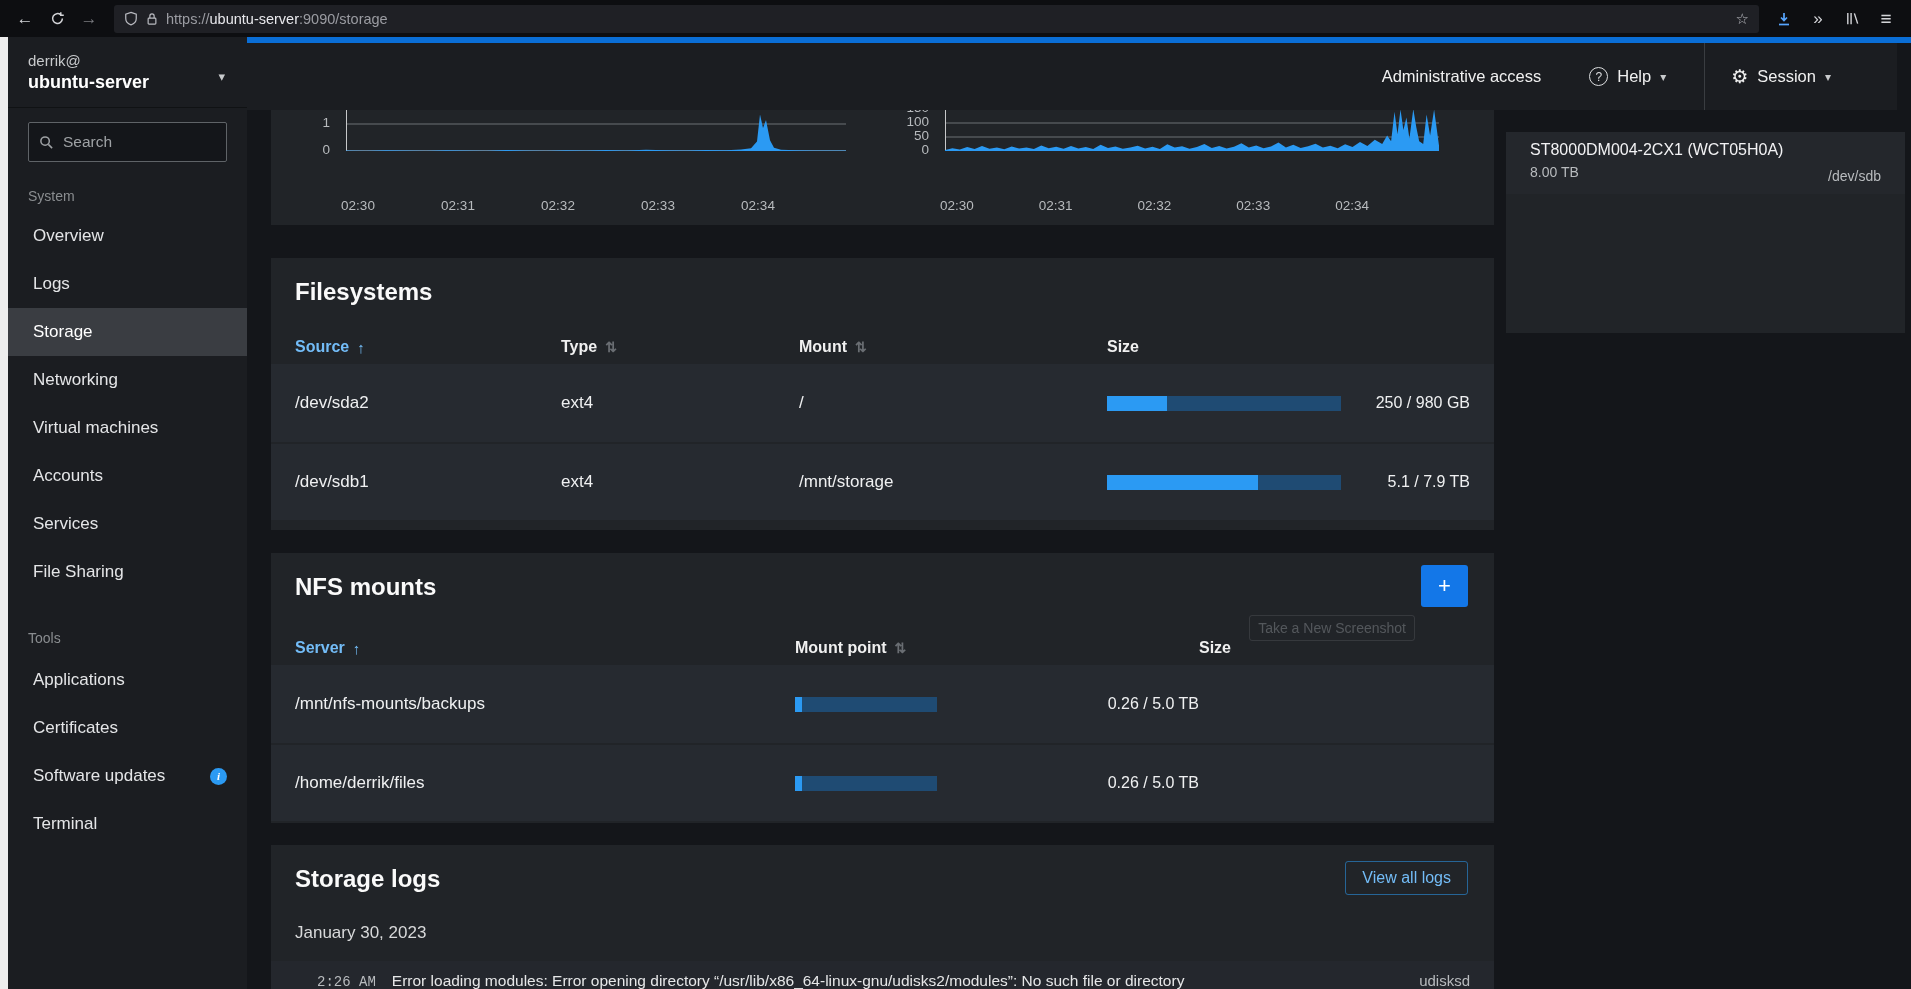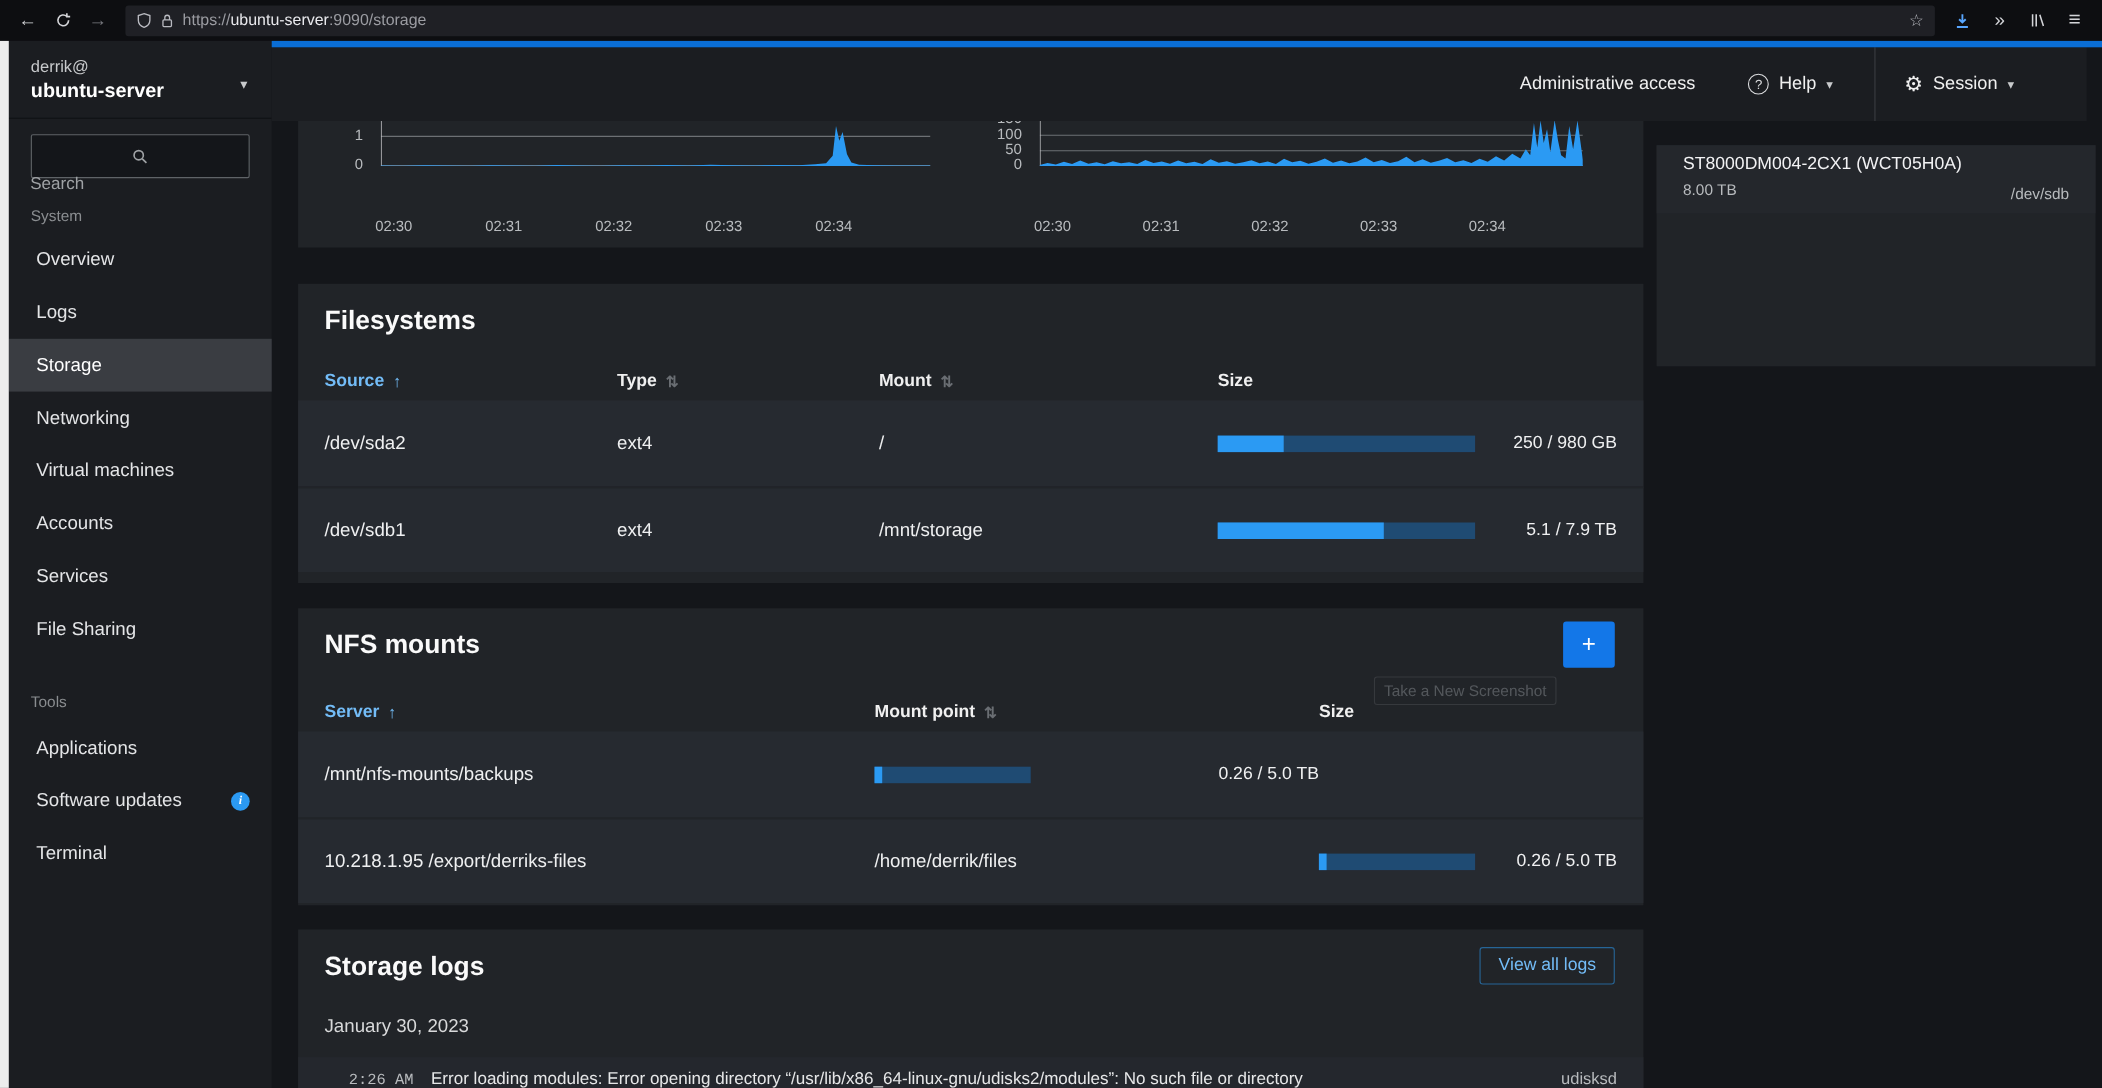--- a/index.html
+++ b/index.html
@@ -24,21 +24,21 @@
   
   .edge-strip { position:absolute; left:0; top:37px; width:8px; bottom:0; background:#ededed; z-index:25; }
 
   
   .sidebar { position:absolute; left:8px; top:37px; width:239px; bottom:0; background:#1b1d21; z-index:20; }
   .host-block { padding:15px 20px 14px; border-bottom:1px solid #101214; position:relative; }
   .host-user { font-size:15px; color:#c8cacc; }
   .host-name { font-size:18px; font-weight:700; color:#ffffff; margin-top:3px; }
   .host-caret { position:absolute; right:22px; top:32px; color:#c8cacc; font-size:13px; }
   .search-wrap { margin:14px 20px 0; height:40px; border:1px solid #5f6367; border-radius:2px;
-                 background:#14161a; display:flex; align-items:center; gap:9px; padding:12px 10px;flex-direction:column; }
+                 background:#14161a; display:flex; align-items:center; gap:9px; padding:0 10px; }
   .search-wrap input { flex:1; background:transparent; border:none; outline:none; color:#e4e5e7; font-size:15.5px;
                        font-family:"Liberation Sans", sans-serif; }
   .search-wrap input::placeholder { color:#9fa2a5; }
   .section-label { margin:26px 0 8px 20px; font-size:14px; color:#8a8d90; }
   .section-label.tools { margin:34px 0 10px 20px; }
   .nav-item { height:48px; display:flex; align-items:center; justify-content:space-between;
               padding:0 20px 0 25px; font-size:17px; color:#e4e5e7; cursor:pointer; }
   .nav-item.selected { background:#3a3d42; color:#ffffff; }
   .info-badge { width:17px; height:17px; border-radius:50%; background:#2b9af3; color:#ffffff;
                 font-size:11px; font-weight:700; display:flex; align-items:center; justify-content:center;
@@ -279,20 +279,23 @@
       <span>Services</span>
     </div>
   <div class="nav-item">
       <span>File Sharing</span>
     </div>
   <div class="section-label tools">Tools</div>
   <div class="nav-item">
       <span>Applications</span>
     </div>
   <div class="nav-item">
+      <span>Certificates</span>
+    </div>
+  <div class="nav-item">
     <span>Software updates</span>
     <span class="info-badge">i</span>
   </div>
   <div class="nav-item">
       <span>Terminal</span>
     </div>
 </div>
 
 <div class="card drives-card">
   <div class="drive-row alt2">
@@ -371,21 +374,20 @@
   <div class="tbl-row nfs-grid">
     <span class="cell">/mnt/nfs-mounts/backups</span>
     <span class="size-cell">
       <span class="pbar pbar-nfs">
           <span class="pfill" style="display: block; width: 5.2%;"></span>
         </span>
       <span class="size-text">0.26 / 5.0 TB</span>
     </span>
   </div>
   <div class="tbl-row nfs-grid">
-    <span class="cell">10.218.1.95 /export/derriks-files</span>
     <span class="cell">/home/derrik/files</span>
     <span class="size-cell">
       <span class="pbar pbar-nfs">
           <span class="pfill" style="display: block; width: 5.2%;"></span>
         </span>
       <span class="size-text">0.26 / 5.0 TB</span>
     </span>
   </div>
 </div>
 

